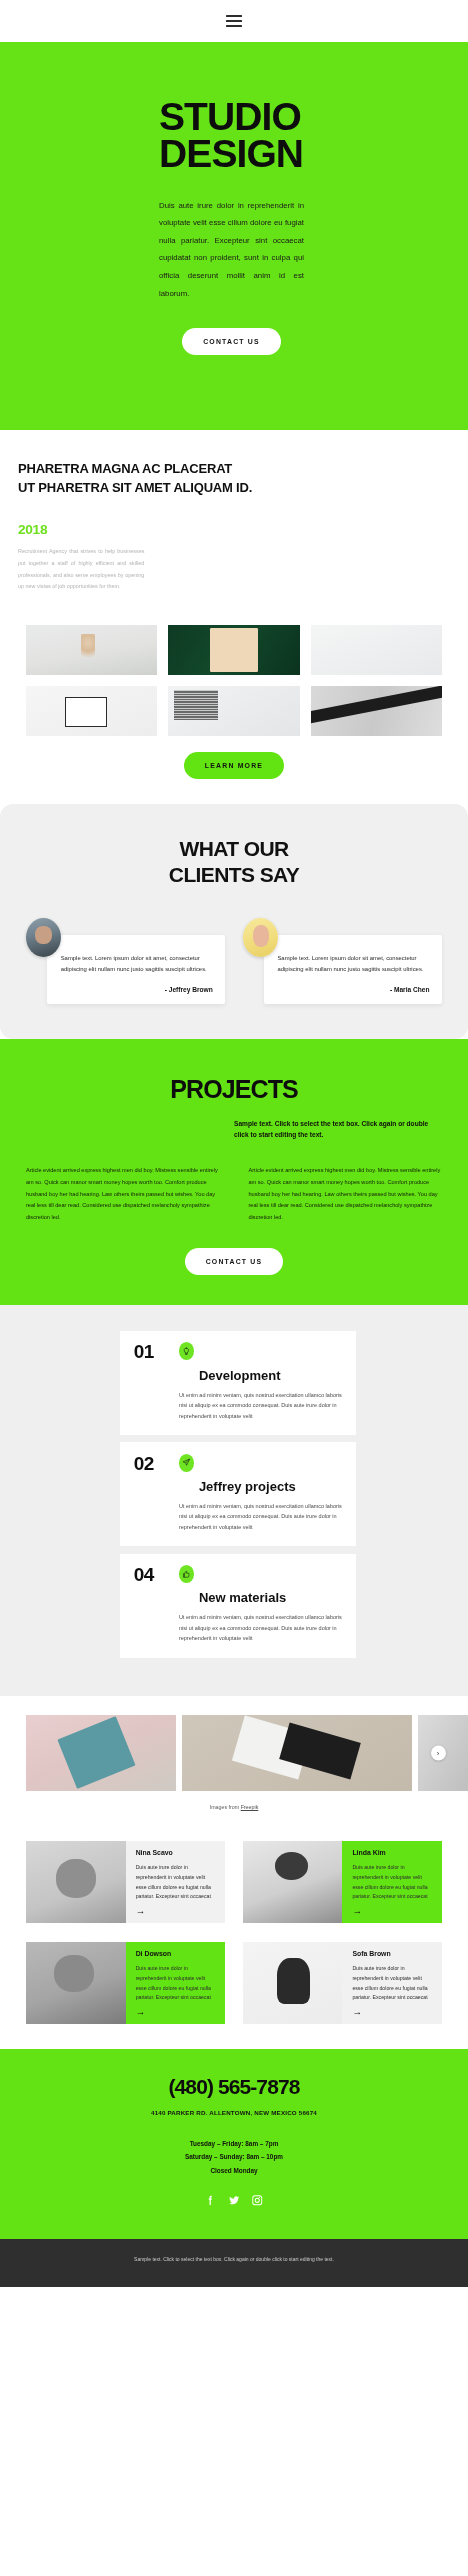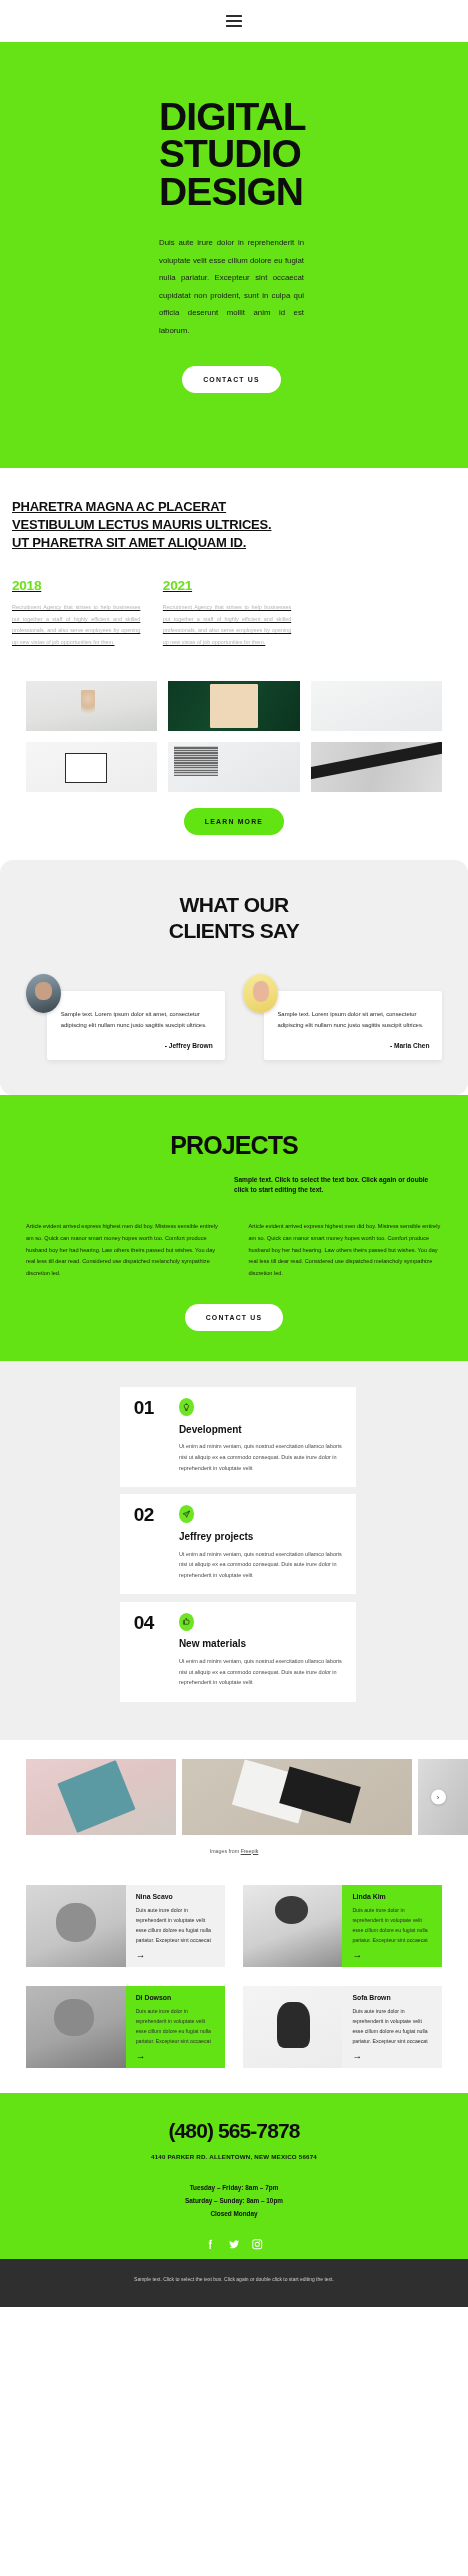--- a/index.html
+++ b/index.html
@@ -75,22 +75,21 @@
     text-transform: uppercase;
     font-family: "Liberation Sans", sans-serif;
   }
   .btn-white { background: #ffffff; color: #111111; }
   .btn-green { background: #62e312; color: #111111; }
   .hero .btn-wrap { width: 145px; text-align: center; }
 
   
   .years-section {
     background: #ffffff;
-    padding: 30px 26px 25px 12px;
-    text-decoration: underline;
+    padding: 30px 26px 25px 18px;
   }
   .years-section h2 {
     font-size: 13px;
     line-height: 1.42;
     font-weight: 900;
     letter-spacing: -0.2px;
     text-transform: uppercase;
     color: #101010;
     margin-bottom: 25px;
   }
@@ -226,21 +225,21 @@
   .step-num {
     font-size: 19px; font-weight: 900; color: #0e0e0e;
     letter-spacing: -0.6px; line-height: 1.05; min-width: 34px;
   }
   .step-icon {
     width: 15.6px; height: 18px; border-radius: 50%;
     background: #6fe422; display: flex; align-items: center;
     justify-content: center; margin-bottom: 7.5px;
   }
   .step-icon svg { width: 8.7px; height: 8.7px; }
-  .step-title { font-size: 10px; font-weight: 800; color: #111; margin-bottom: 6.9px; }
+  .step-title { font-size: 13px; font-weight: 800; color: #111; margin-bottom: 6.9px; margin-left: 20px; }
   .step-text  { font-size: 5.5px; line-height: 1.92; color: #4a4a4a; }
 
   
   .carousel-section { background: #ffffff; padding: 19px 0 15px 0; }
   .carousel { display: flex; gap: 6.2px; padding-left: 26px; position: relative; }
   .cslide { height: 76px; flex: 0 0 auto; position: relative; overflow: hidden; }
   .cslide-books { width: 150px; background: linear-gradient(155deg,#e9cfcf 0%,#dfc6c4 48%,#cfcac3 100%); }
   .cslide-books::after { content:""; position:absolute; left:26%; top:14%; width:42%; height:70%;
       background:#5c9aa3; transform: rotate(-22deg); border-radius:1.2px; }
   .cslide-cards { width: 230px; background: linear-gradient(150deg,#cfc7ba 0%,#c3baab 100%); }
@@ -285,21 +284,21 @@
   .member-info { width: 50%; padding: 8.7px 10px 7.5px 10px; display:flex; flex-direction:column; }
   .member-info.tone-grey  { background: #f1f1f1; }
   .member-info.tone-green { background: #62e313; }
   .member-name { font-size: 6.9px; font-weight: 800; color: #111; margin-bottom: 6.2px; }
   .member-text { font-size: 5.2px; line-height: 1.92; color: #2e2e2e; flex: 1; }
   .member-arrow { font-size: 9.4px; color: #111; line-height: 1; cursor: pointer; }
 
   
   .contact {
     background: #63e313;
-    padding: 26px 26px 8px 26px;
+    padding: 26px 26px 32px 26px;
     text-align: center;
   }
   .contact .phone {
     font-size: 21px; font-weight: 900; letter-spacing: -0.9px;
     color: #0d0d0d; margin-bottom: 10px;
   }
   .contact .address {
     font-size: 6.2px; font-weight: 600; letter-spacing: 0.2px;
     color: #131313; margin-bottom: 21px; text-transform: uppercase;
   }
@@ -324,44 +323,38 @@
   <div class="hamburger">
     <span></span>
     <span></span>
     <span></span>
   </div>
 </header>
 
 <section class="hero">
   <div class="hero-inner">
     <h1>
-      <div>DIGITAL</div>
       <div>STUDIO</div>
       <div>DESIGN</div>
     </h1>
     <p>Duis aute irure dolor in reprehenderit in voluptate velit esse cillum dolore eu fugiat nulla pariatur. Excepteur sint occaecat cupidatat non proident, sunt in culpa qui officia deserunt mollit anim id est laborum.</p>
     <div class="btn-wrap">
       <button class="btn-pill btn-white">CONTACT US</button>
     </div>
   </div>
 </section>
 
 <section class="years-section">
   <h2>
     <div>PHARETRA MAGNA AC PLACERAT</div>
-    <div>VESTIBULUM LECTUS MAURIS ULTRICES.</div>
     <div>UT PHARETRA SIT AMET ALIQUAM ID.</div>
   </h2>
   <div class="years-grid">
     <div class="year-cell">
       <div class="year-num">2018</div>
-      <div class="year-body">Recruitment Agency that strives to help businesses put together a staff of highly efficient and skilled professionals, and also serve employees by opening up new vistas of job opportunities for them.</div>
-    </div>
-    <div class="year-cell">
-      <div class="year-num">2021</div>
       <div class="year-body">Recruitment Agency that strives to help businesses put together a staff of highly efficient and skilled professionals, and also serve employees by opening up new vistas of job opportunities for them.</div>
     </div>
   </div>
 </section>
 
 <section class="gallery">
   <div class="gallery-grid">
     <div class="ph ph-flower"></div>
     <div class="ph ph-bag"></div>
     <div class="ph ph-keyboard"></div>

